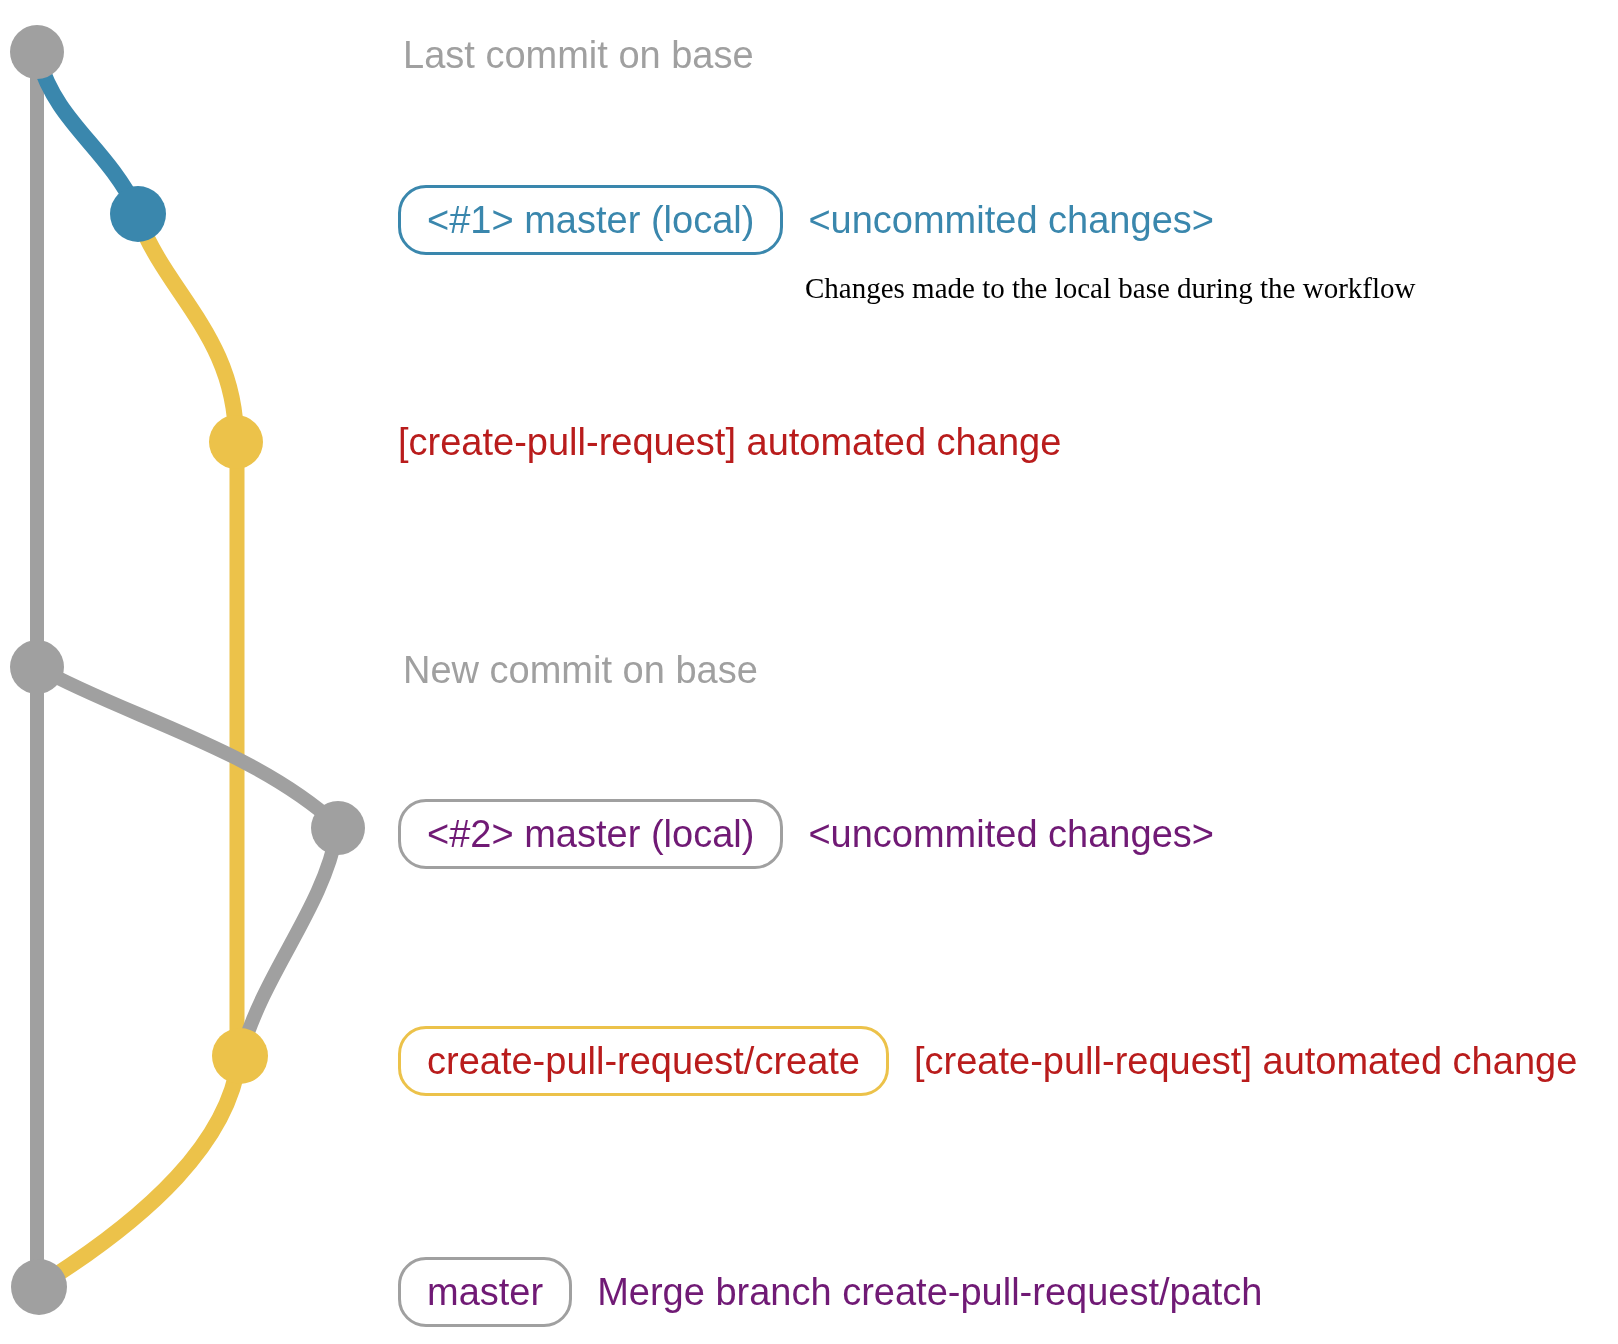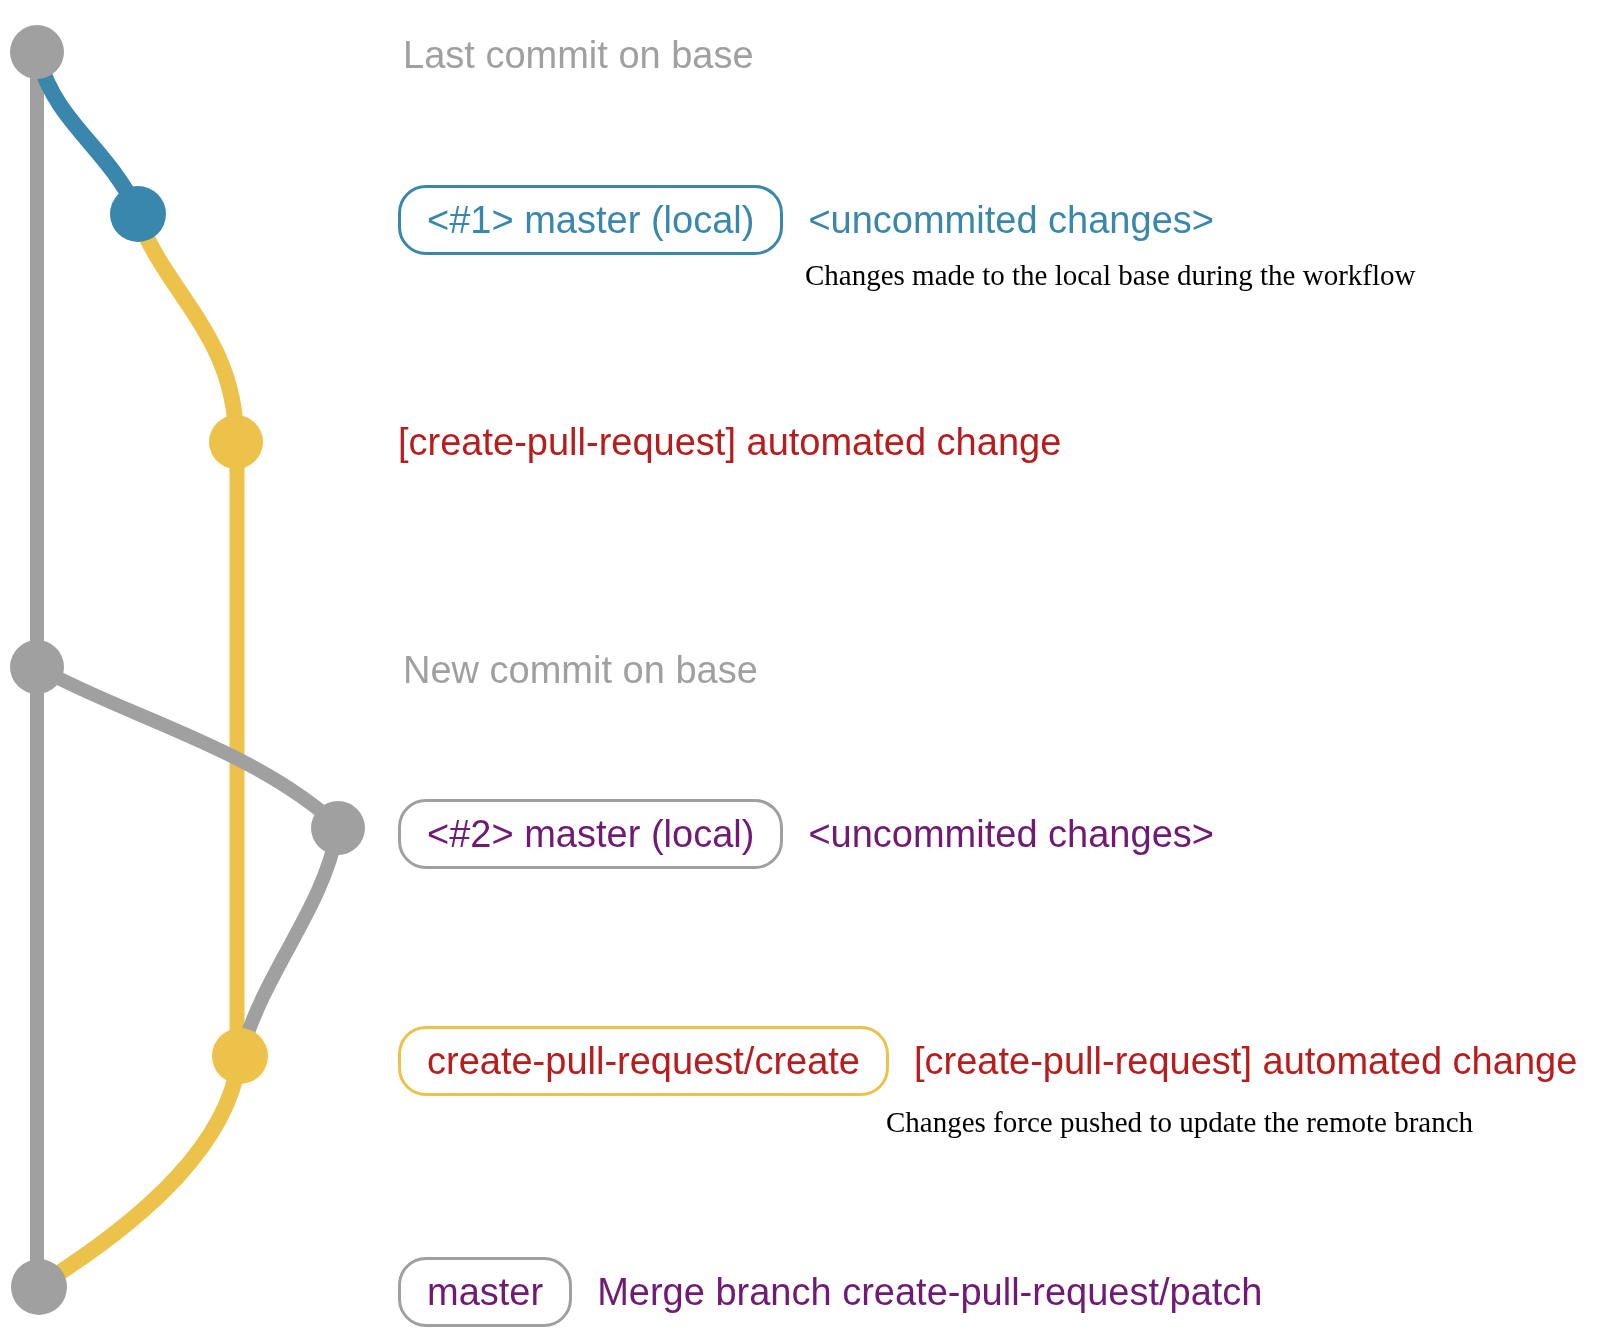--- a/index.html
+++ b/index.html
@@ -6,21 +6,21 @@
   .stage {
     position: relative;
     width: 1618px;
     height: 1344px;
     background: #ffffff;
     overflow: hidden;
     font-family: "Liberation Sans", sans-serif;
   }
   .graph-svg { position: absolute; left: 0; top: 0; }
 
-  .row { position: absolute; }
+  .row { position: absolute; text-align: right; }
 
   .line1 { display: flex; align-items: center; gap: 25px; }
 
   .caption {
     font-size: 38px;
     line-height: 44px;
     color: #a0a0a0;
     white-space: nowrap;
   }
 
@@ -83,21 +83,21 @@
 
   <div class="row" style="left:403px; top:33px">
     <div class="caption">Last commit on base</div>
   </div>
 
   <div class="row" style="left:398px; top:185px">
     <div class="line1">
       <span class="badge c-blue">&lt;#1&gt; master (local)</span>
       <span class="lbl c-blue">&lt;uncommited changes&gt;</span>
     </div>
-    <div class="desc" style="margin-left:407px; margin-top:3px">Changes made to the local base during the workflow</div>
+    <div class="desc" style="margin-left:407px; margin-top:16px">Changes made to the local base during the workflow</div>
   </div>
 
   <div class="row" style="left:398px; top:420px">
     <div class="line1">
       <span class="lbl c-yellow">[create-pull-request] automated change</span>
     </div>
   </div>
 
   <div class="row" style="left:403px; top:648px">
     <div class="caption">New commit on base</div>
@@ -108,21 +108,20 @@
       <span class="badge c-gray">&lt;#2&gt; master (local)</span>
       <span class="lbl c-gray">&lt;uncommited changes&gt;</span>
     </div>
   </div>
 
   <div class="row" style="left:398px; top:1026px">
     <div class="line1">
       <span class="badge c-yellow">create-pull-request/create</span>
       <span class="lbl c-yellow">[create-pull-request] automated change</span>
     </div>
-    <div class="desc" style="margin-left:488px; margin-top:9px">Changes force pushed to update the remote branch</div>
   </div>
 
   <div class="row" style="left:398px; top:1257px">
     <div class="line1">
       <span class="badge c-gray">master</span>
       <span class="lbl c-gray">Merge branch create-pull-request/patch</span>
     </div>
   </div>
 
 </div>

